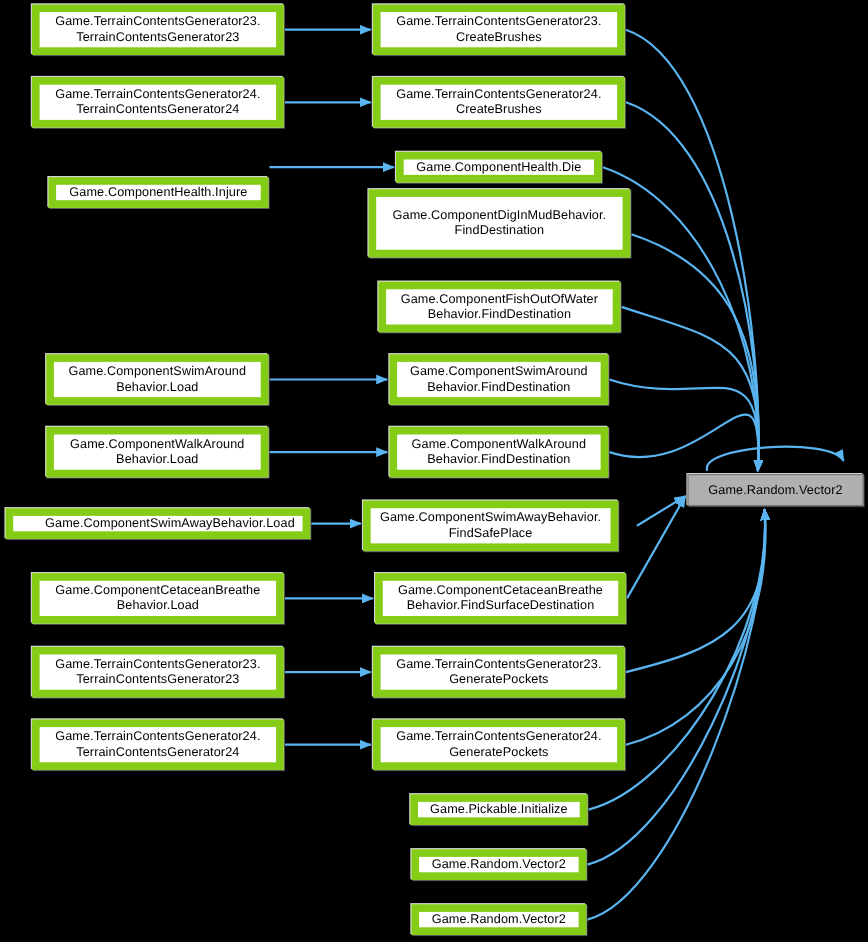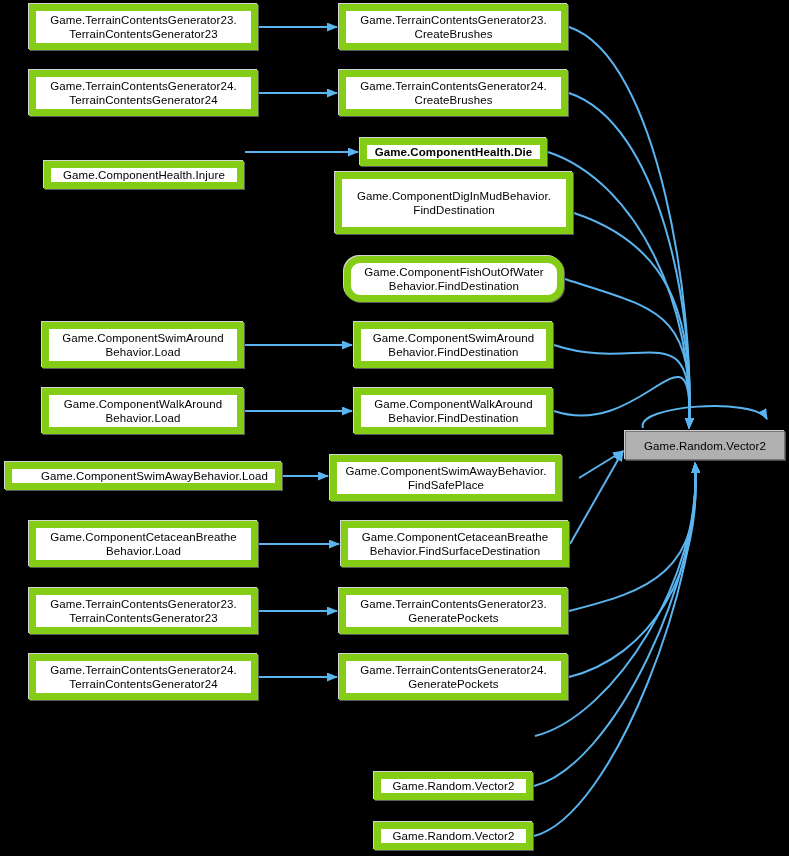--- a/index.html
+++ b/index.html
@@ -125,28 +125,28 @@
   </div>
 
   <div class="node" style="left:339px;top:4px;width:229px;height:46px;">
     <span class="label">Game.TerrainContentsGenerator23.
 CreateBrushes</span>
   </div>
   <div class="node" style="left:339px;top:70px;width:229px;height:46px;">
     <span class="label">Game.TerrainContentsGenerator24.
 CreateBrushes</span>
   </div>
-  <div class="node" style="left:360px;top:138px;width:187px;height:28px;font-weight:bold;">
+  <div class="node" style="left:360px;top:138px;width:187px;height:28px;">
     <span class="label">Game.ComponentHealth.Die</span>
   </div>
   <div class="node" style="left:335px;top:172px;width:238px;height:62px;">
     <span class="label">Game.ComponentDigInMudBehavior.
 FindDestination</span>
   </div>
-  <div class="node" style="left:344px;top:256px;width:220px;height:46px;border-radius:16px;">
+  <div class="node" style="left:344px;top:256px;width:220px;height:46px;">
     <span class="label">Game.ComponentFishOutOfWater
 Behavior.FindDestination</span>
   </div>
   <div class="node" style="left:354px;top:322px;width:199px;height:46px;">
     <span class="label">Game.ComponentSwimAround
 Behavior.FindDestination</span>
   </div>
   <div class="node" style="left:354px;top:388px;width:199px;height:46px;">
     <span class="label">Game.ComponentWalkAround
 Behavior.FindDestination</span>
@@ -160,20 +160,23 @@
 Behavior.FindSurfaceDestination</span>
   </div>
   <div class="node" style="left:339px;top:588px;width:229px;height:46px;">
     <span class="label">Game.TerrainContentsGenerator23.
 GeneratePockets</span>
   </div>
   <div class="node" style="left:339px;top:654px;width:229px;height:46px;">
     <span class="label">Game.TerrainContentsGenerator24.
 GeneratePockets</span>
   </div>
+  <div class="node" style="left:373px;top:722px;width:161px;height:28px;">
+    <span class="label">Game.Pickable.Initialize</span>
+  </div>
   <div class="node" style="left:374px;top:772px;width:159px;height:28px;">
     <span class="label">Game.Random.Vector2</span>
   </div>
   <div class="node" style="left:374px;top:822px;width:159px;height:28px;">
     <span class="label">Game.Random.Vector2</span>
   </div>
 
   <div class="node target" style="left:625px;top:431px;width:160px;height:29px;">
     <span class="label">Game.Random.Vector2</span>
   </div>

